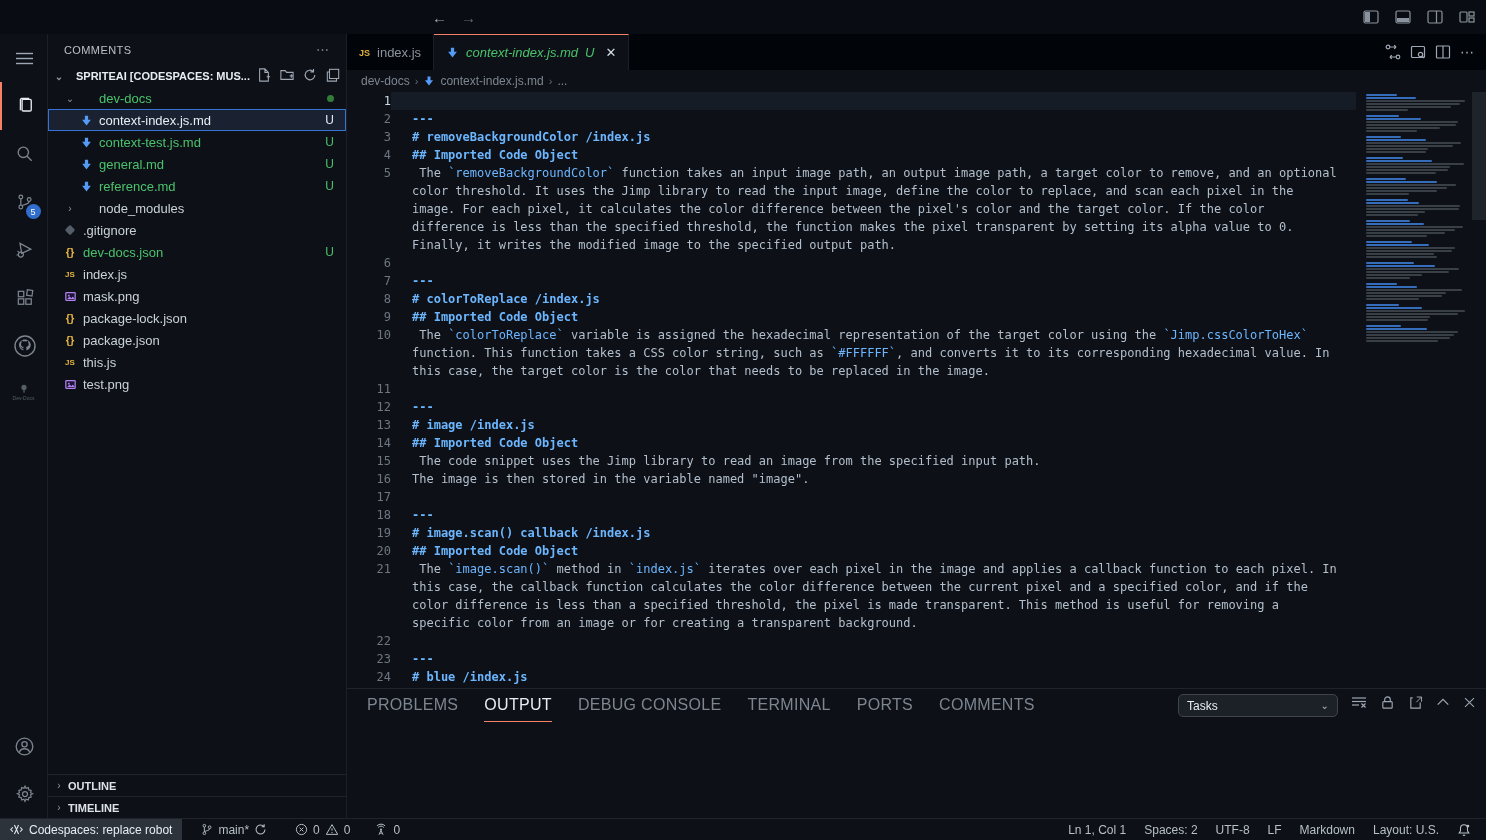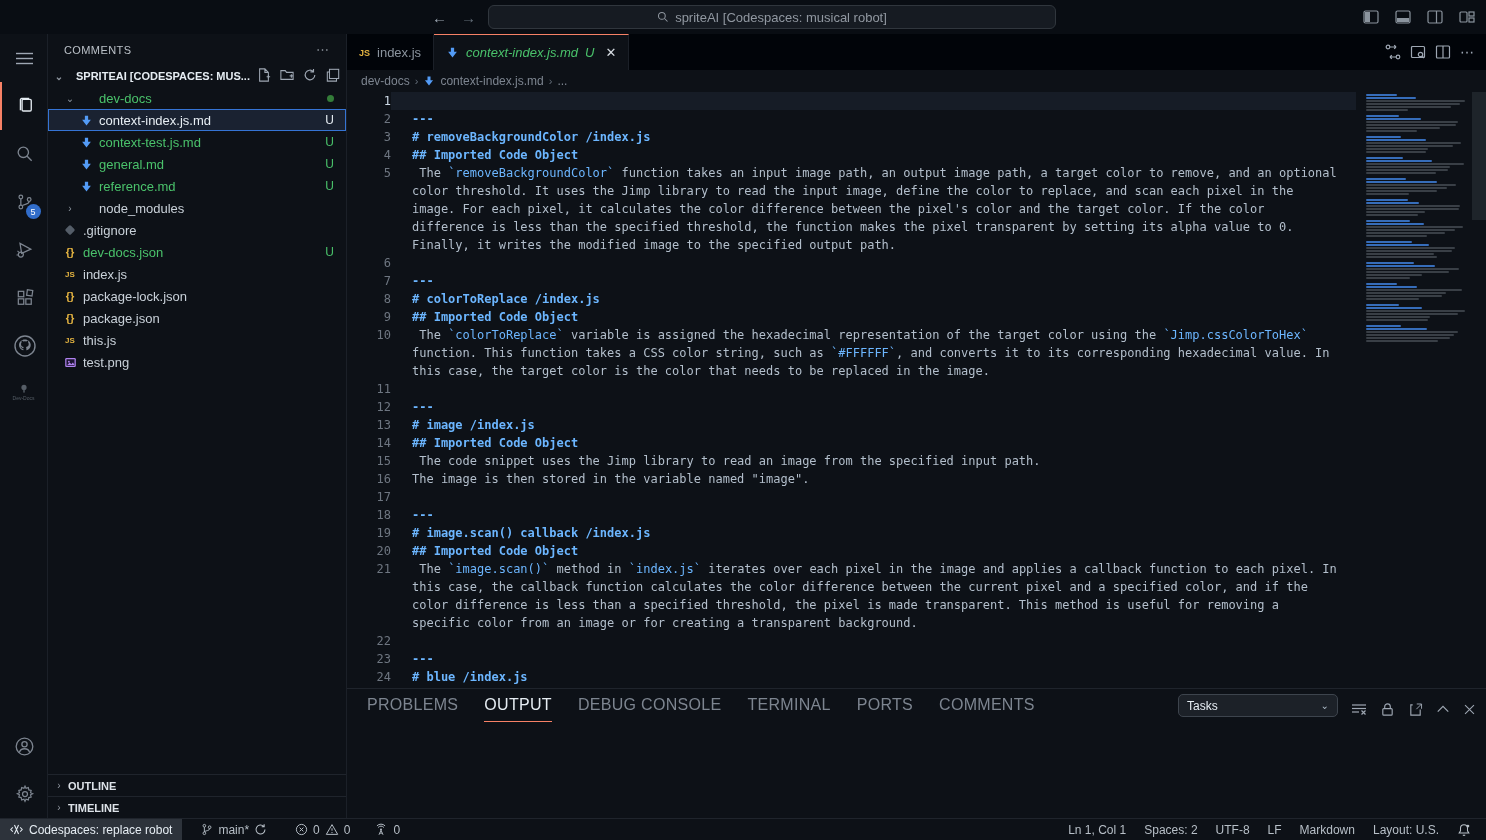--- a/index.html
+++ b/index.html
@@ -84,21 +84,21 @@
   .minimap { position:absolute; top:2px; right:16px; width:104px; }
   .mm-row { height:2px; margin-bottom:1px; border-radius:1px; }
   .scroll-slider { position:absolute; top:0; right:0; width:14px; height:128px; background:rgba(125,135,145,.16); }
 
   
   .panel { height:130px; border-top:1px solid #1f242c; flex:none; display:flex; flex-direction:column; background:#0d1117; }
   .panel-head { height:33px; display:flex; align-items:center; padding:0 10px 0 20px; flex:none; }
   .ptabs { display:flex; gap:26px; height:100%; align-items:center; }
   .ptab { font-size:16px; color:#7d8590; letter-spacing:.3px; height:100%; display:flex; align-items:center; border-bottom:1.5px solid transparent; }
   .ptab.active { color:#e6edf3; border-bottom:1.5px solid #f78166; }
-  .panel-right { margin-left:auto; display:flex; align-items:flex-end; gap:13px; }
+  .panel-right { margin-left:auto; display:flex; align-items:flex-start; gap:13px; }
   .tasks-select { width:160px; height:23px; background:#1c2128; border:1px solid #3d444d; border-radius:5px;
     display:flex; align-items:center; padding:0 8px; font-size:12px; color:#e6edf3; }
   .tasks-select .car { margin-left:auto; color:#adbac7; font-size:10px; }
   .panel-icons { display:flex; gap:13px; color:#9ea7b3; align-items:center; }
   .panel-body { flex:1; }
 
   
   .statusbar { height:22px; background:#0d1117; border-top:1px solid #1f242c; display:flex; align-items:center;
     font-size:12px; color:#b7bfc7; flex:none; }
   .sb-item { display:flex; align-items:center; gap:5px; padding:0 7px; height:100%; }
@@ -108,27 +108,20 @@
 </style>
 </head>
 <body>
 
 <div class="app">
 
   <div class="titlebar">
     <div class="nav-arrows">
       <span>←</span>
       <span class="fwd">→</span>
-    </div>
-    <div class="searchbox">
-      <svg width="12" height="12" viewBox="0 0 16 16">
-          <circle cx="6.5" cy="6.5" r="4.5" fill="none" stroke="#9198a1" stroke-width="1.4"></circle>
-          <line x1="10" y1="10" x2="14" y2="14" stroke="#9198a1" stroke-width="1.4"></line>
-        </svg>
-      <span>spriteAI [Codespaces: musical robot]</span>
     </div>
     <div class="tb-icons">
       <span class="icon-btn">
           <svg width="16" height="16" viewBox="0 0 16 16">
             <rect x="1" y="2" width="14" height="12" rx="1.5" fill="none" stroke="#8b949e" stroke-width="1.2"></rect>
             <rect x="2" y="3" width="5" height="10" fill="#8b949e"></rect>
           </svg>
         </span>
       <span class="icon-btn">
           <svg width="16" height="16" viewBox="0 0 16 16">
@@ -321,20 +314,31 @@
               <span class="json-badge">{}</span>
             </span>
             <span class="lbl">dev-docs.json</span>
             <span class="right u-green">U</span>
           </div>
           <div class="trow" style="padding-left: 14px;">
             <span class="ficon">
               <span class="js-badge" style="font-size:8px;">JS</span>
             </span>
             <span class="lbl">index.js</span>
+          </div>
+          <div class="trow" style="padding-left: 14px;">
+            <span class="ficon">
+              <svg width="13" height="13" viewBox="0 0 16 16">
+                <rect x="1.5" y="2.5" width="13" height="11" rx="1.5" fill="#b083f0"></rect>
+                <rect x="3" y="4" width="10" height="8" fill="#1c1430"></rect>
+                <circle cx="6" cy="7" r="1.1" fill="#b083f0"></circle>
+                <path d="M4 11 l3-3 2 2 2-2 2 3 Z" fill="#b083f0"></path>
+              </svg>
+            </span>
+            <span class="lbl">mask.png</span>
           </div>
           <div class="trow" style="padding-left: 14px;">
             <span class="ficon">
               <span class="json-badge">{}</span>
             </span>
             <span class="lbl">package-lock.json</span>
           </div>
           <div class="trow" style="padding-left: 14px;">
             <span class="ficon">
               <span class="json-badge">{}</span>

